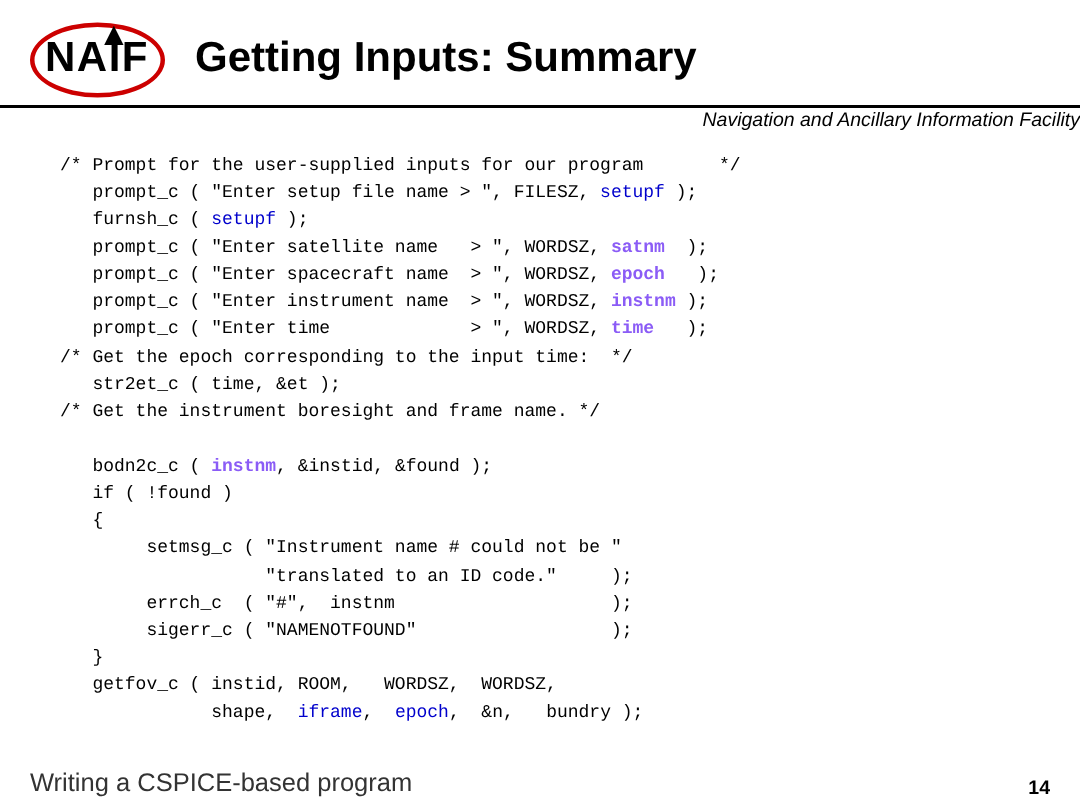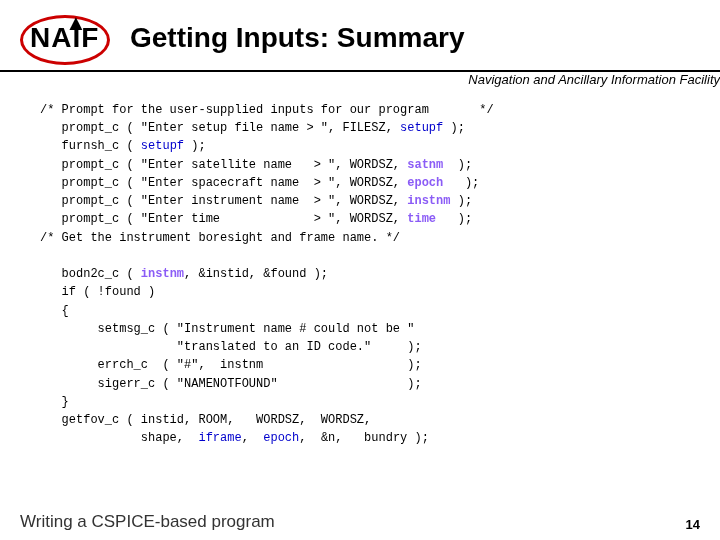--- a/index.html
+++ b/index.html
@@ -118,20 +118,22 @@
 
 <div class="content">
   <pre>/* Prompt for the user-supplied inputs for our program       */
    prompt_c ( "Enter setup file name &gt; ", FILESZ, <span class="highlight-blue">setupf</span> );
    furnsh_c ( <span class="highlight-blue">setupf</span> );
    prompt_c ( "Enter satellite name   &gt; ", WORDSZ, <span class="highlight-red">satnm</span>  );
    prompt_c ( "Enter spacecraft name  &gt; ", WORDSZ, <span class="highlight-red">epoch</span>   );
    prompt_c ( "Enter instrument name  &gt; ", WORDSZ, <span class="highlight-red">instnm</span> );
    prompt_c ( "Enter time             &gt; ", WORDSZ, <span class="highlight-red">time</span>   );</pre>
 
+  <pre>/* Get the epoch corresponding to the input time:  */
+   str2et_c ( time, &amp;et );</pre>
 
 
   <pre>/* Get the instrument boresight and frame name. */
 
    bodn2c_c ( <span class="highlight-red">instnm</span>, &amp;instid, &amp;found );
    if ( !found )
    {
         setmsg_c ( "Instrument name # could not be "
                    "translated to an ID code."     );
         errch_c  ( "#",  instnm                    );

